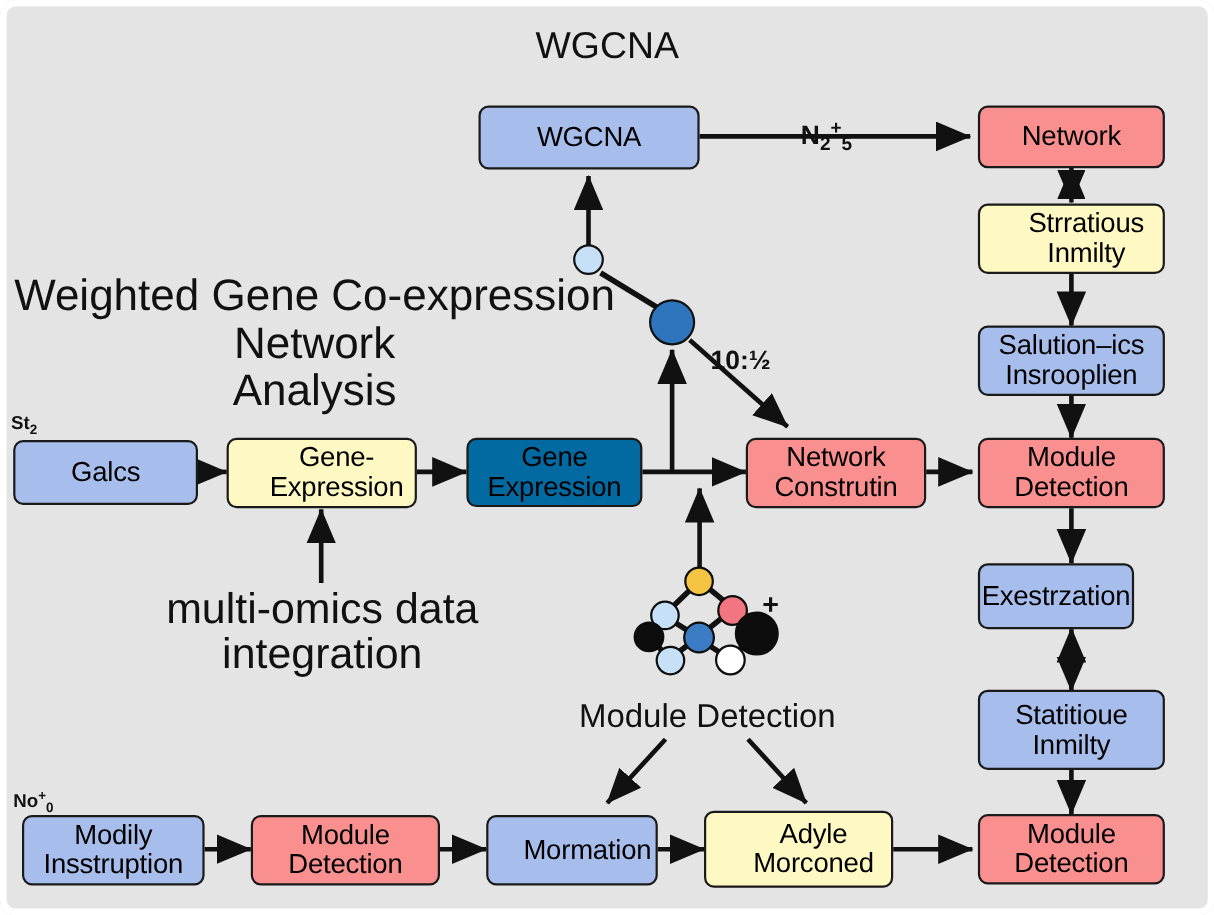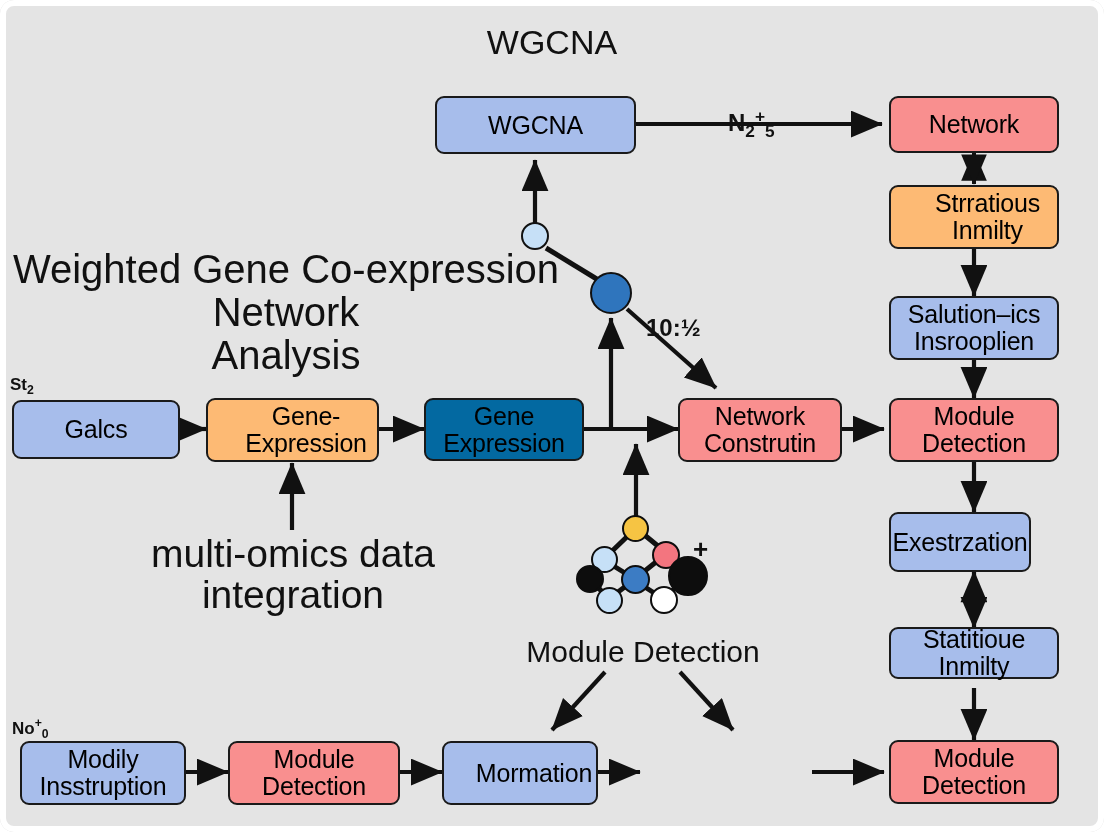--- a/index.html
+++ b/index.html
@@ -44,21 +44,21 @@
     text-align: center;
     line-height: 1.07;
     color: #000;
     z-index: 5;
     font-size: 25px;
     letter-spacing: -0.2px;
   }
   .node.fill-blue   { background: #a7bdeb; }
   .node.fill-red    { background: #f98f8f; }
   .node.fill-green  { background: #0369a1; }
-  .node.fill-white  { background: #fdba74; padding-left: 27px; }
+  .node.fill-white  { background: #fef9c3; padding-left: 27px; }
 
   .free-text {
     position: absolute;
     color: #111;
     z-index: 6;
     text-align: center;
     line-height: 1.06;
     white-space: pre-line;
   }
   .title-top {
@@ -203,38 +203,39 @@
   <div class="node fill-red" style="left:889px; top:96px; width:170px; height:57px;">Network</div>
 
   <div class="node fill-white" style="left:889px; top:185px; width:170px; height:64px;">Strratious<br>Inmilty</div>
 
   <div class="node fill-blue" style="left:889px; top:296px; width:170px; height:64px;">Salution–ics<br>Insrooplien</div>
 
   <div class="node fill-red" style="left:889px; top:398px; width:170px; height:64px;">Module<br>Detection</div>
 
   <div class="node fill-blue" style="left:889px; top:512px; width:142px; height:60px;">Exestrzation</div>
 
-  <div class="node fill-blue" style="left:889px; top:627px; width:170px; height:52px;">Statitioue<br>Inmilty</div>
+  <div class="node fill-blue" style="left:889px; top:627px; width:170px; height:73px;">Statitioue<br>Inmilty</div>
 
   <div class="node fill-red" style="left:889px; top:740px; width:170px; height:64px;">Module<br>Detection</div>
 
   <div class="node fill-blue" style="left:12px; top:400px; width:168px; height:59px;">Galcs</div>
 
   <div class="node fill-white" style="left:206px; top:398px; width:173px; height:64px;">Gene-<br>Expression</div>
 
   <div class="node fill-green" style="left:424px; top:398px; width:160px; height:63px;">Gene<br>Expression</div>
 
   <div class="node fill-red" style="left:678px; top:398px; width:164px; height:64px;">Network<br>Construtin</div>
 
   <div class="node fill-blue" style="left:20px; top:741px; width:166px; height:64px;">Modily<br>Insstruption</div>
 
   <div class="node fill-red" style="left:228px; top:741px; width:172px; height:64px;">Module<br>Detection</div>
 
   <div class="node fill-blue" style="left:442px; top:741px; width:156px; height:64px;padding-left:28px;">Mormation</div>
 
+  <div class="node fill-white" style="left:640px; top:737px; width:172px; height:70px;">Adyle<br>Morconed</div>
 
   <div class="dot" style="left:521px; top:222px; width:28px; height:28px; background:#c6e0f7;"></div>
   <div class="dot" style="left:590px; top:272px; width:42px; height:42px; background:#2f75bd; border-width:2.5px;"></div>
 
   <svg class="edges" style="z-index:6;" viewBox="0 0 1104 832">
     <g stroke="#111" stroke-width="5" fill="none" stroke-linecap="round">
       <line x1="636" y1="528" x2="607" y2="556"></line>
       <line x1="636" y1="528" x2="664" y2="551"></line>
       <line x1="604" y1="560" x2="590" y2="578"></line>
       <line x1="604" y1="560" x2="633" y2="578"></line>

